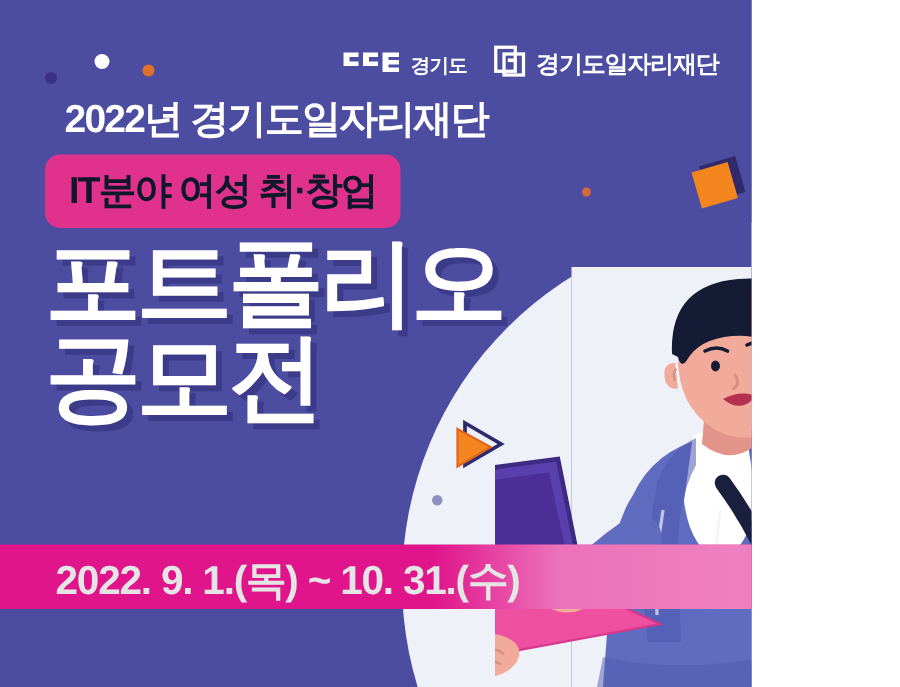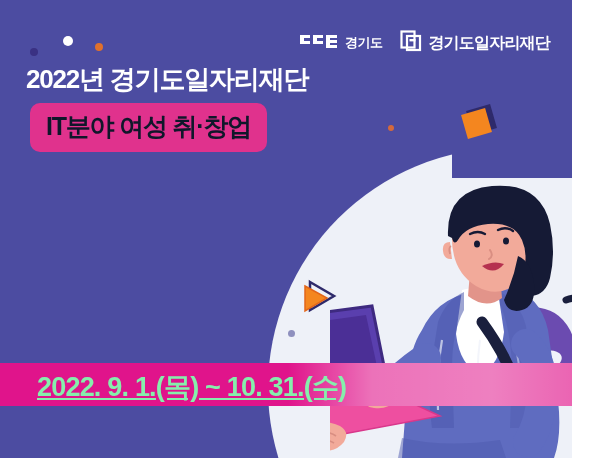--- a/index.html
+++ b/index.html
@@ -6,21 +6,21 @@
     margin: 0;
     padding: 0;
     background: #ffffff;
   }
   body {
     font-family: "Liberation Sans", "DejaVu Sans", sans-serif;
   }
 
   .poster {
     position: relative;
-    width: 572px;
+    width: 501px;
     height: 458px;
     overflow: hidden;
     background: #4b4ba0;
   }
 
   
   .bg-base {
     position: absolute;
     inset: 0;
     background: #4c4ca1;
@@ -115,21 +115,21 @@
     color: #ffffff;
     font-size: 16px;
     font-weight: bold;
     letter-spacing: -0.8px;
     white-space: nowrap;
   }
 
   
   .headline-top {
     position: absolute;
-    left: 26px;
+    left: 43px;
     top: 62px;
     color: #ffffff;
     font-size: 26px;
     font-weight: bold;
     letter-spacing: -1.2px;
     white-space: nowrap;
   }
 
   .badge {
     position: absolute;
@@ -182,26 +182,25 @@
         rgba(224,20,139,0) 0%,
         rgba(224,20,139,0) 48%,
         rgba(255,255,255,0.40) 62%,
         rgba(255,255,255,0.46) 82%,
         rgba(255,255,255,0.30) 100%);
   }
   .date-text {
     position: absolute;
     left: 37px;
     top: 369px;
-    color: #86efac;
+    color: #e5e5e5;
     font-size: 27px;
     font-weight: bold;
     letter-spacing: -0.8px;
     white-space: nowrap;
-    text-decoration: underline;
   }
 
   
   .illustration {
     position: absolute;
     left: 330px;
     top: 180px;
     width: 270px;
     height: 278px;
   }
@@ -254,20 +253,24 @@
         </svg>
       </span>
       <span class="logo-text-sm">경기도일자리재단</span>
     </div>
   </div>
 
   <div class="headline-top">2022년 경기도일자리재단</div>
 
   <div class="badge">IT분야 여성 취·창업</div>
 
+  <div class="title-block">
+    <span class="title-line">포트폴리오</span>
+    <span class="title-line">공모전</span>
+  </div>
 
   <div class="illustration">
     <svg width="270" height="278" viewBox="0 0 270 278">
       <defs>
         <clipPath id="frame">
             <rect x="0" y="0" width="270" height="278"></rect>
           </clipPath>
       </defs>
       <g clip-path="url(#frame)">
 

